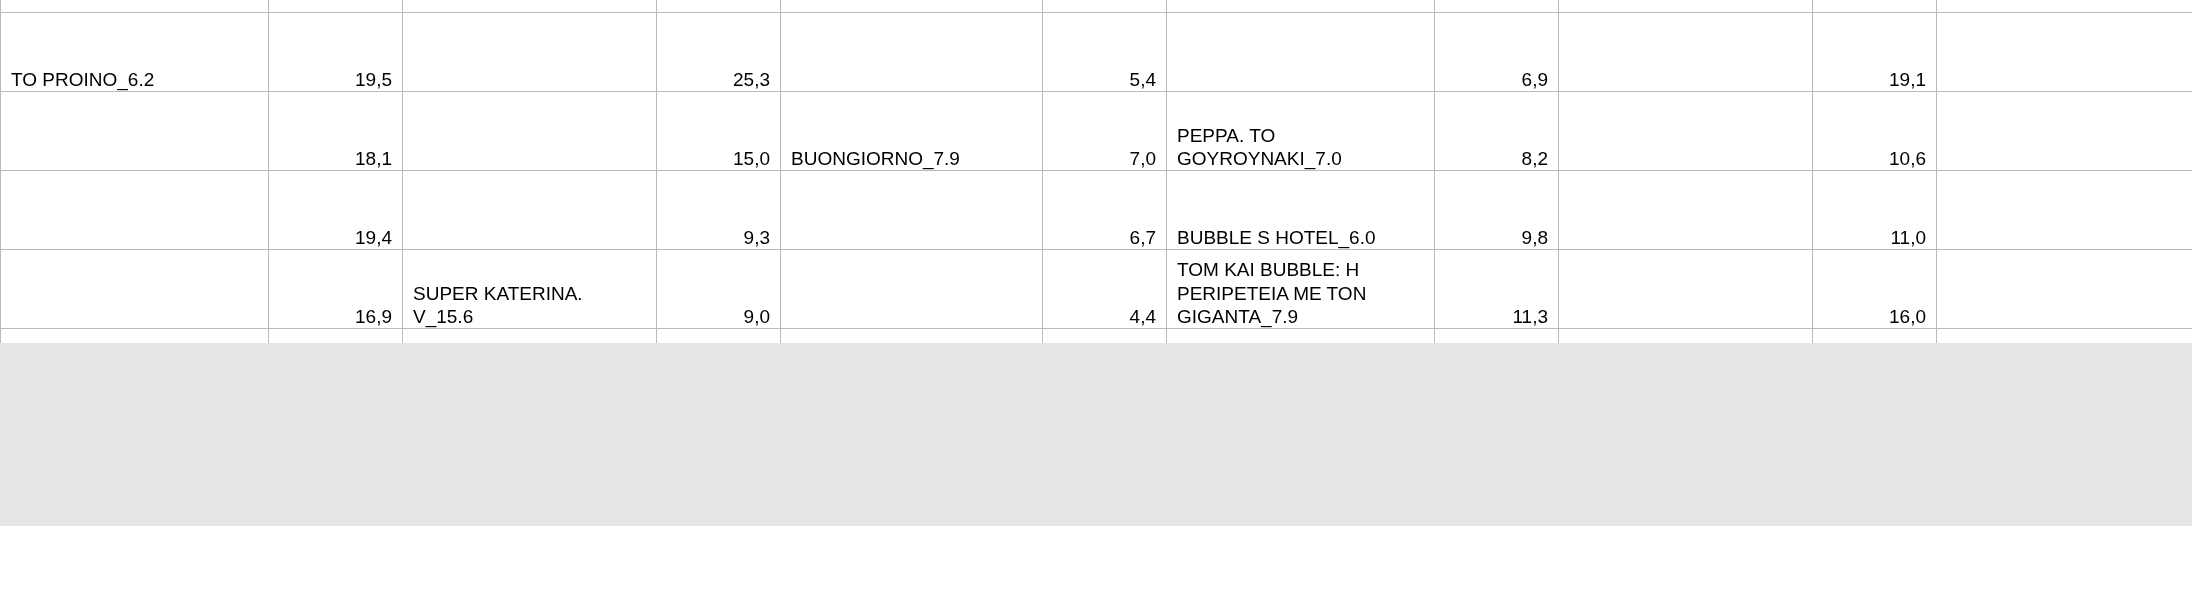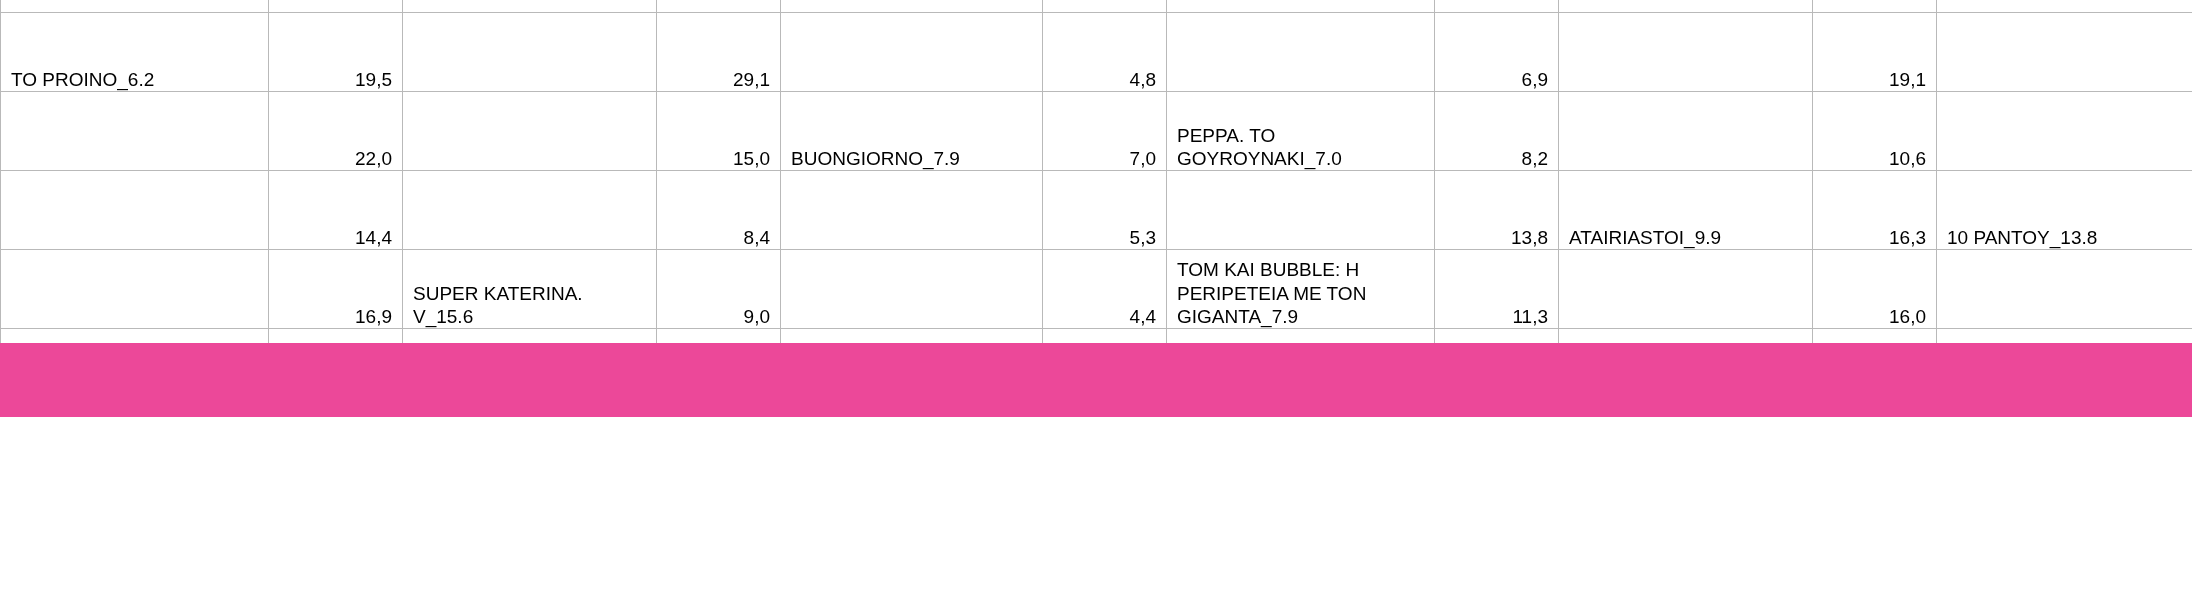--- a/index.html
+++ b/index.html
@@ -9,23 +9,23 @@
   }
   body {
     font-family: "Liberation Sans", sans-serif;
     font-size: 19px;
     color: #000000;
     -webkit-font-smoothing: antialiased;
   }
   .sheet {
     position: relative;
     width: 2192px;
-    height: 417px;
+    height: 526px;
     overflow: hidden;
-    background: #ec4899;
+    background: #e5e5e5;
   }
   table.grid {
     border-collapse: collapse;
     table-layout: fixed;
     width: 2192px;
   }
   table.grid td {
     border: 1px solid #b9b9b9;
     padding: 0 10px;
     vertical-align: bottom;
@@ -93,54 +93,54 @@
           <td class="txt"></td>
           <td class="num"></td>
           <td class="txt"></td>
           <td class="num"></td>
           <td class="txt"></td>
         </tr>
         <tr>
           <td class="txt">TO PROINO_6.2</td>
           <td class="num hl">19,5</td>
           <td class="txt"></td>
-          <td class="num">29,1</td>
+          <td class="num">25,3</td>
           <td class="txt"></td>
-          <td class="num">4,8</td>
+          <td class="num">5,4</td>
           <td class="txt"></td>
           <td class="num">6,9</td>
           <td class="txt"></td>
           <td class="num">19,1</td>
           <td class="txt"></td>
         </tr>
         <tr>
           <td class="txt"></td>
-          <td class="num hl">22,0</td>
+          <td class="num hl">18,1</td>
           <td class="txt"></td>
           <td class="num">15,0</td>
           <td class="txt">BUONGIORNO_7.9</td>
           <td class="num">7,0</td>
           <td class="txt">PEPPA. TO GOYROYNAKI_7.0</td>
           <td class="num">8,2</td>
           <td class="txt"></td>
           <td class="num">10,6</td>
           <td class="txt"></td>
         </tr>
         <tr>
           <td class="txt"></td>
-          <td class="num">14,4</td>
+          <td class="num hl">19,4</td>
           <td class="txt"></td>
-          <td class="num">8,4</td>
+          <td class="num">9,3</td>
           <td class="txt"></td>
-          <td class="num">5,3</td>
+          <td class="num">6,7</td>
+          <td class="txt">BUBBLE S HOTEL_6.0</td>
+          <td class="num">9,8</td>
           <td class="txt"></td>
-          <td class="num">13,8</td>
-          <td class="txt">ATAIRIASTOI_9.9</td>
-          <td class="num hl">16,3</td>
-          <td class="txt">10 PANTOY_13.8</td>
+          <td class="num">11,0</td>
+          <td class="txt"></td>
         </tr>
         <tr>
           <td class="txt"></td>
           <td class="num hl">16,9</td>
           <td class="txt">SUPER KATERINA. V_15.6</td>
           <td class="num">9,0</td>
           <td class="txt"></td>
           <td class="num">4,4</td>
           <td class="txt">TOM KAI BUBBLE: H PERIPETEIA ME TON GIGANTA_7.9</td>
           <td class="num">11,3</td>

